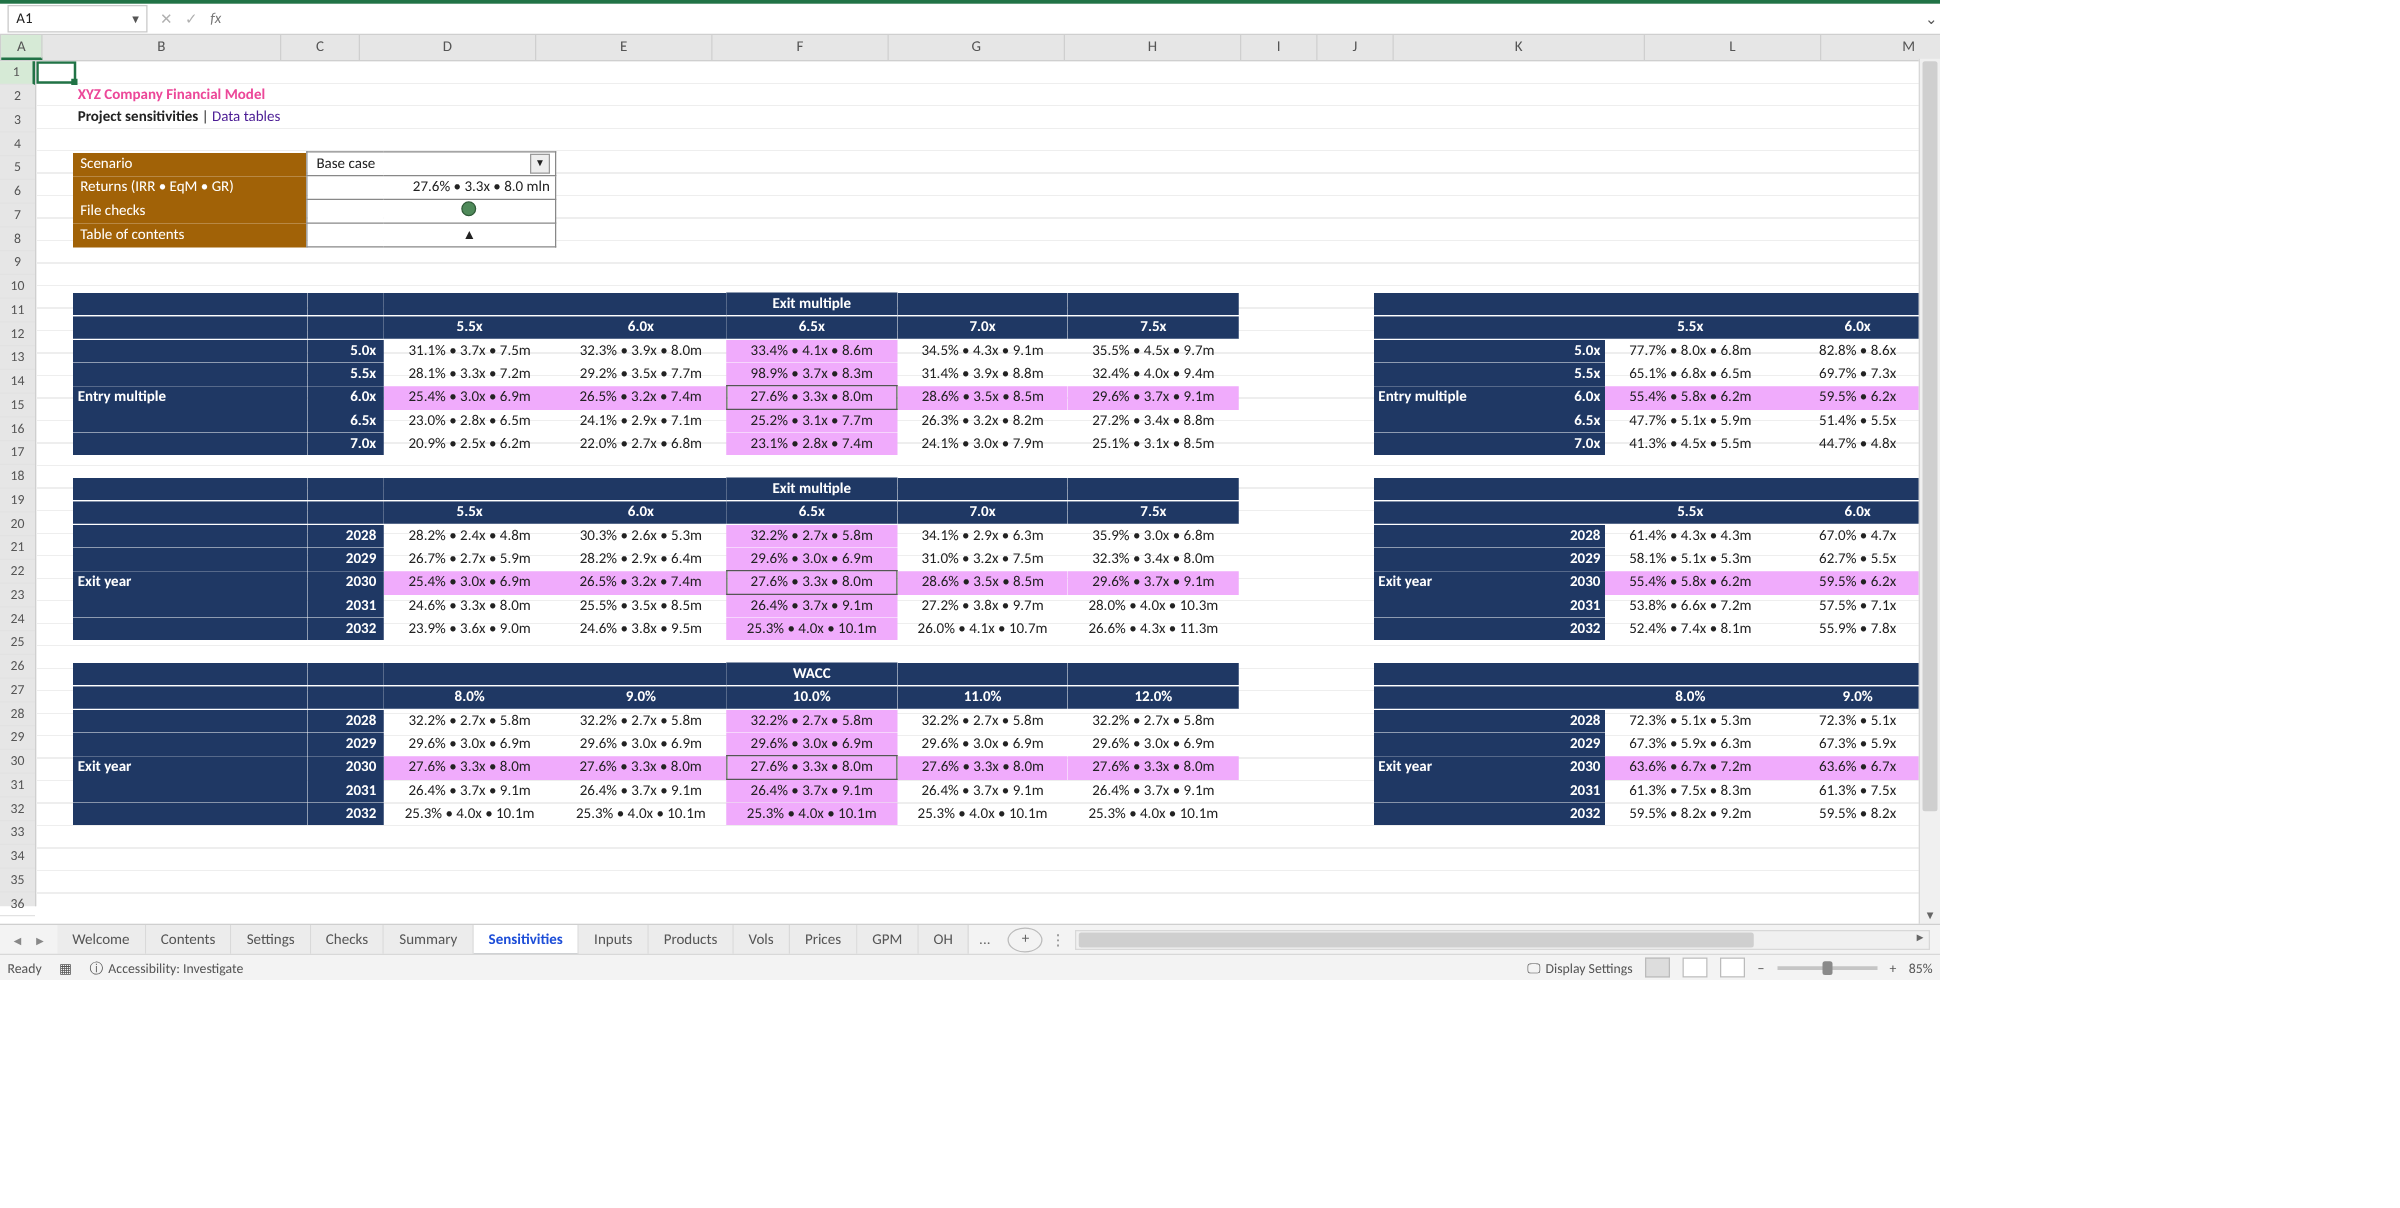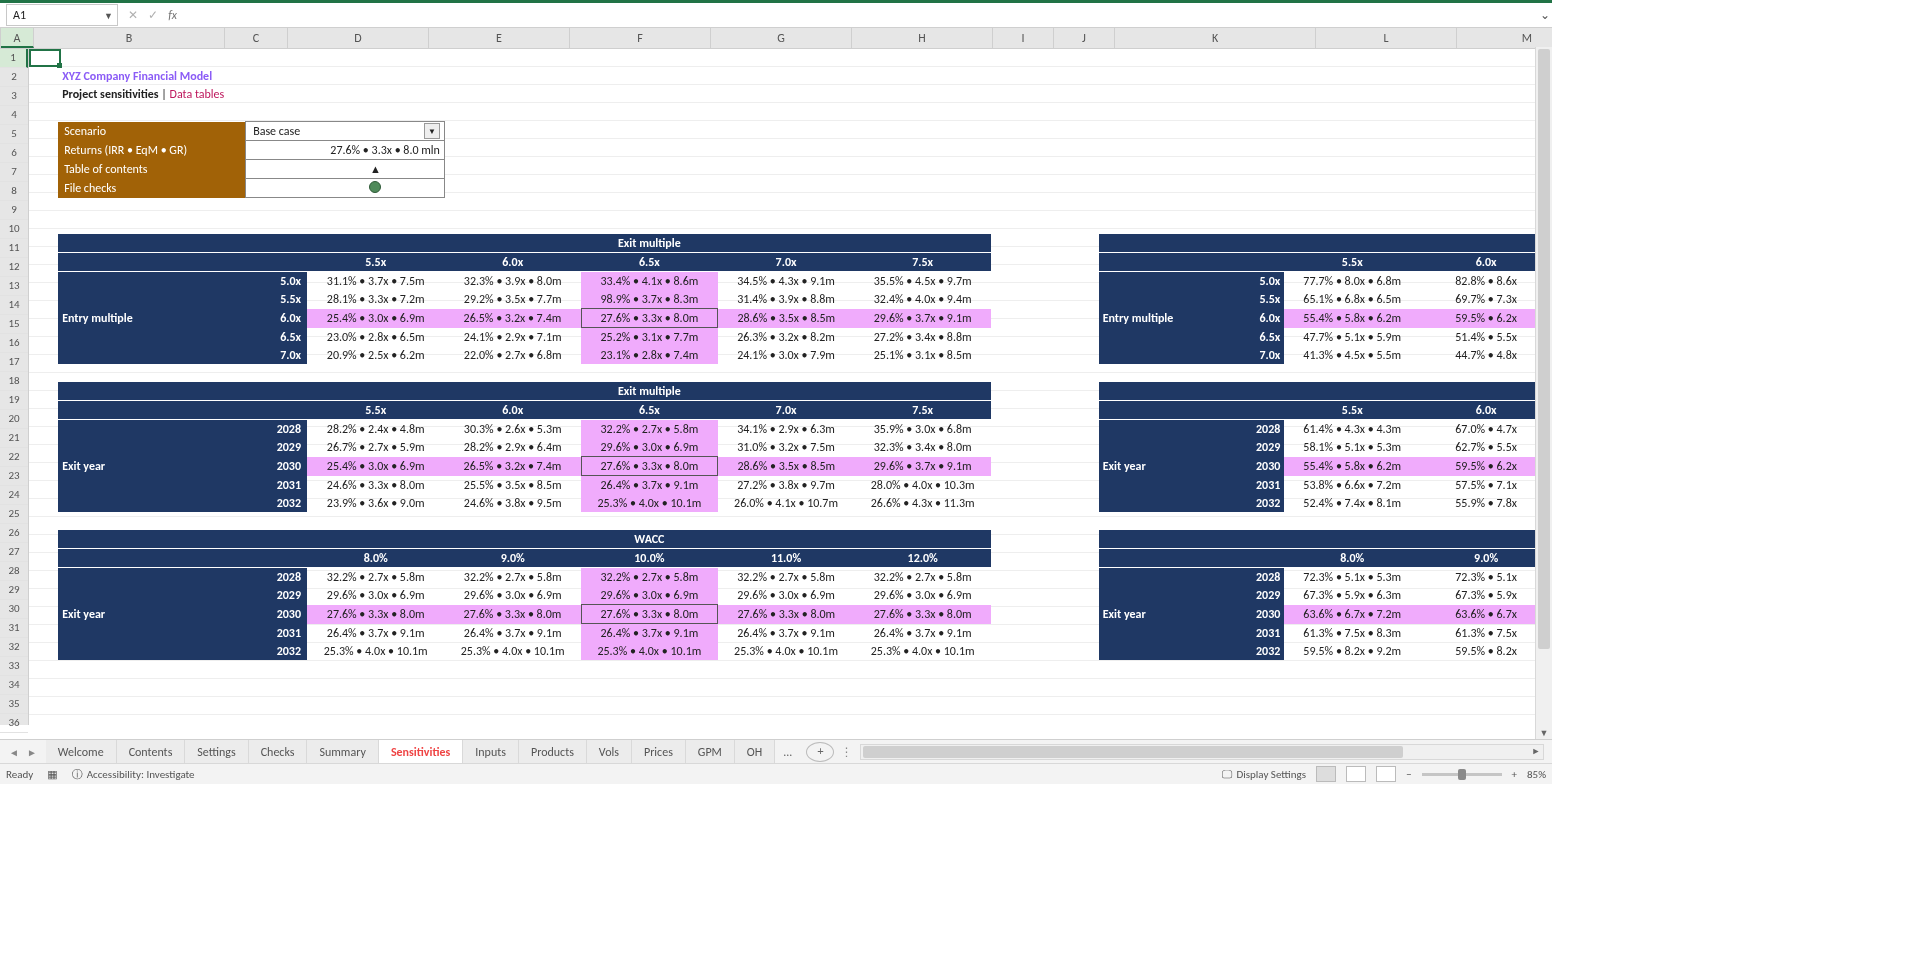--- a/index.html
+++ b/index.html
@@ -24,24 +24,24 @@
   .gridWrap { position:relative; display:flex; height:676px; }
   .rowHdrs { width:28px; background:#e6e6e6; border-right:1px solid #cfcfcf; }
   .rowHdr { height:18px; border-bottom:1px solid #e2e2e2; text-align:center; font-size:11px; color:#555; line-height:18px;}
   .rowHdr.sel { background:#d6ead6; border-right:2px solid #217346; }
   .grid { position:relative; flex:1; overflow:hidden; }
   .gridLines { position:absolute; inset:0; background:
       repeating-linear-gradient(to bottom, transparent 0, transparent 17px, #eee 17px, #eee 18px);
   }
   table.sheet { border-collapse:collapse; table-layout:fixed; position:relative; }
   table.sheet td { height:18px; padding:0 4px; font-size:12px; vertical-align:middle; white-space:nowrap; overflow:hidden;}
-  .rtitle td { font-size:16px; font-weight:bold; color:#8b5cf6;}
+  .rtitle td { font-size:16px; font-weight:bold; color:#ec4899;}
   .subtitle td { font-size:13px; }
   .subtitle b { font-weight:bold; color:#222;}
-  .subtitle span.grey { color:#be185d; font-weight:normal;}
+  .subtitle span.grey { color:#4c1d95; font-weight:normal;}
 
   .navyBox { background:#a16207; color:#fff; }
   .scnCell { border:1px solid #888; background:#fff;}
   .dropdownCell { display:flex; align-items:center; justify-content:space-between; height:16px;}
   .dropdownCell .arrow { width:14px; height:14px; border:1px solid #999; background:#eee; display:flex; align-items:center; justify-content:center; font-size:8px;}
   .valCell { text-align:right; }
   .dot { width:10px; height:10px; border-radius:50%; background:#4f8a5a; display:inline-block; border:1px solid #2f5a38;}
   .tri { display:inline-block; font-size:11px;}
 
   .secHdr { font-weight:bold; font-size:13px; color:#1f3864; border-bottom:1px solid #1f3864;}
@@ -64,21 +64,21 @@
   .vScroll { position:absolute; right:0; top:44px; bottom:44px; width:16px; background:#f0f0f0; border-left:1px solid #d8d8d8;}
   .vScroll .thumb { position:absolute; left:2px; right:2px; top:2px; height:600px; background:#cfcfcf; border-radius:2px;}
   .vScroll .arr { position:absolute; left:0; right:0; height:14px; text-align:center; font-size:9px; color:#666; line-height:14px;}
 
   
   .tabBar { position:absolute; left:0; right:0; bottom:20px; height:24px; display:flex; align-items:center; border-top:1px solid #cfcfcf; background:#f3f3f3;}
   .tabNav { display:flex; gap:2px; padding:0 6px; color:#888;}
   .tabNav span { font-size:10px; padding:2px 3px; cursor:pointer;}
   .tabs { display:flex; height:100%;}
   .tab { padding:4px 12px; border-right:1px solid #d9d9d9; color:#555; font-size:12px; line-height:16px; cursor:pointer; background:#ececec;}
-  .tab.active { background:#fff; color:#ef4444; font-weight:bold; border-bottom:2px solid #0f172a; margin-bottom:-1px;}
+  .tab.active { background:#fff; color:#1d4ed8; font-weight:bold; border-bottom:2px solid #0f172a; margin-bottom:-1px;}
   .tabMore { padding:4px 8px; color:#666;}
   .tabAdd { padding:2px 6px; color:#666; border:1px solid #bbb; border-radius:50%; width:14px; height:14px; line-height:12px; text-align:center; margin-left:6px; font-size:12px;}
   .hScroll { flex:1; margin:0 8px; height:14px; background:#f0f0f0; border:1px solid #d8d8d8; position:relative;}
   .hScroll .thumb { position:absolute; left:2px; width:540px; top:1px; bottom:1px; background:#cfcfcf; border-radius:2px;}
   .hScroll .arr { position:absolute; top:0; bottom:0; width:14px; text-align:center; line-height:12px; font-size:9px; color:#666;}
 
   
   .status { position:absolute; left:0; right:0; bottom:0; height:20px; background:#f3f3f3; border-top:1px solid #d8d8d8; display:flex; align-items:center; font-size:11px; color:#555; justify-content:space-between; padding:0 6px;}
   .status .left { display:flex; gap:14px; align-items:center;}
   .status .right { display:flex; gap:10px; align-items:center;}
@@ -275,38 +275,38 @@
               <td></td>
               <td></td>
               <td></td>
               <td></td>
               <td></td>
               <td></td>
               <td></td>
             </tr>
             <tr>
               <td></td>
+              <td class="navyBox" style="padding-left: 6px;">File checks</td>
+              <td class="scnCell" style="border-right: none;"></td>
+              <td class="scnCell" style="border-left: none; text-align: center;"><span class="dot"></span></td>
+              <td></td>
+              <td></td>
+              <td></td>
+              <td></td>
+              <td></td>
+              <td></td>
+              <td></td>
+              <td></td>
+              <td></td>
+            </tr>
+            <tr>
+              <td></td>
               <td class="navyBox" style="padding-left: 6px;">Table of contents</td>
               <td class="scnCell" style="border-right: none;"></td>
               <td class="scnCell" style="border-left: none; text-align: center;"><span class="tri">▲</span></td>
-              <td></td>
-              <td></td>
-              <td></td>
-              <td></td>
-              <td></td>
-              <td></td>
-              <td></td>
-              <td></td>
-              <td></td>
-            </tr>
-            <tr>
-              <td></td>
-              <td class="navyBox" style="padding-left: 6px;">File checks</td>
-              <td class="scnCell" style="border-right: none;"></td>
-              <td class="scnCell" style="border-left: none; text-align: center;"><span class="dot"></span></td>
               <td></td>
               <td></td>
               <td></td>
               <td></td>
               <td></td>
               <td></td>
               <td></td>
               <td></td>
               <td></td>
             </tr>

